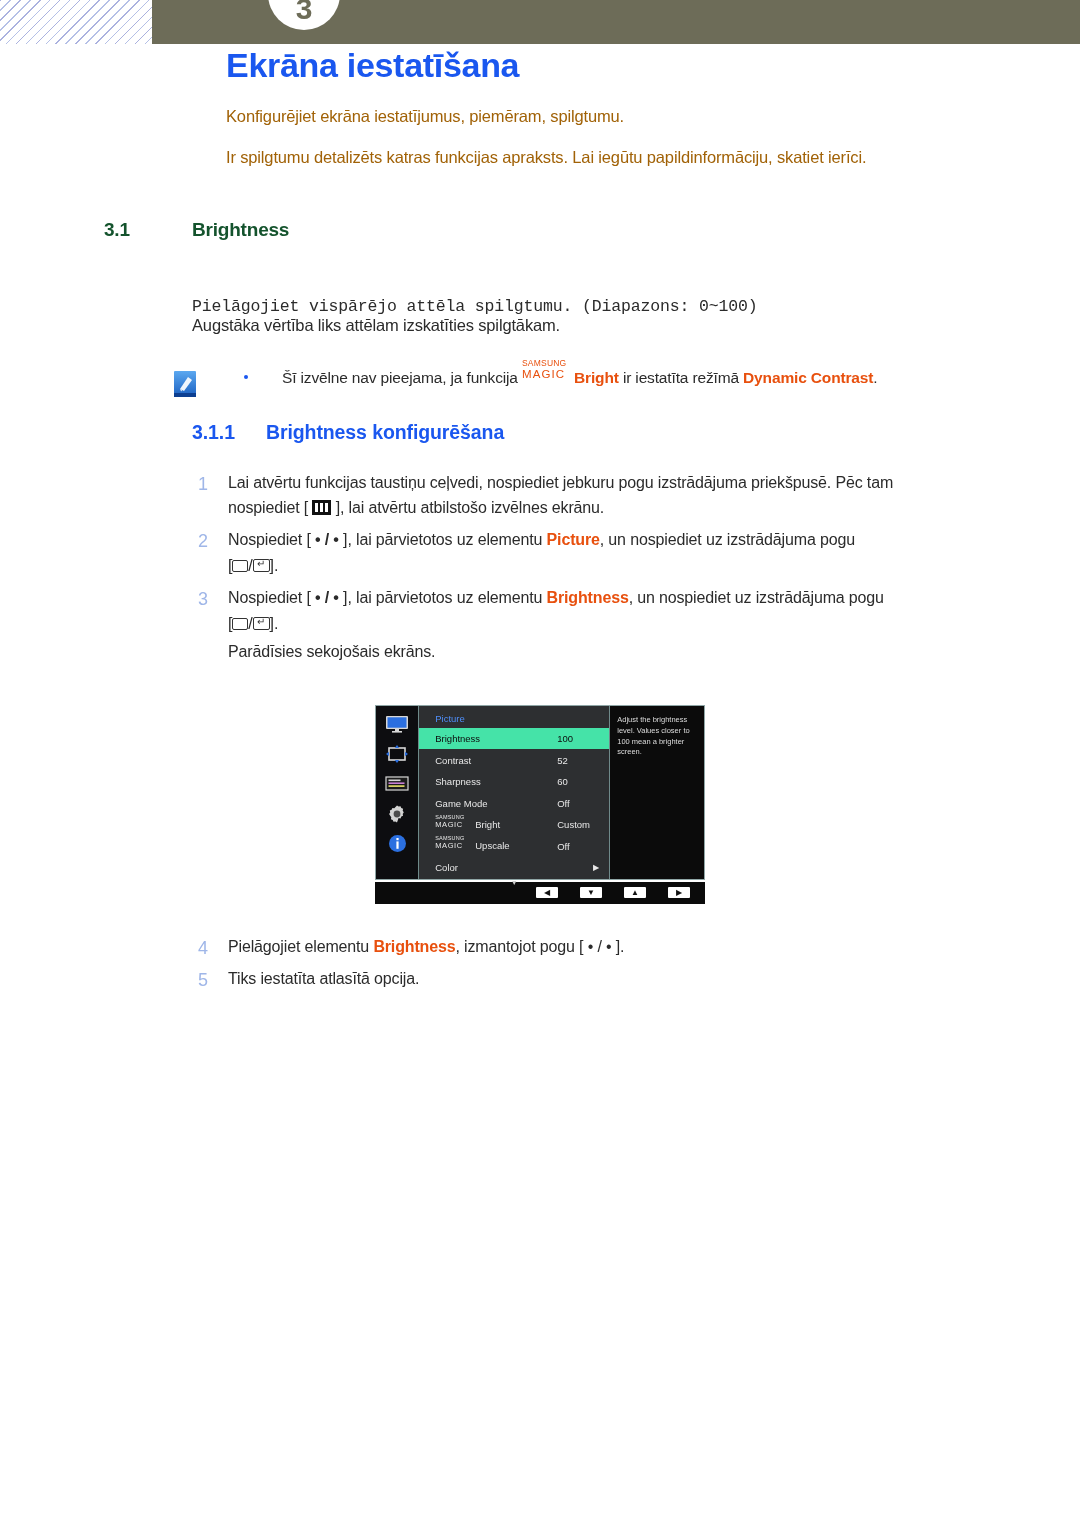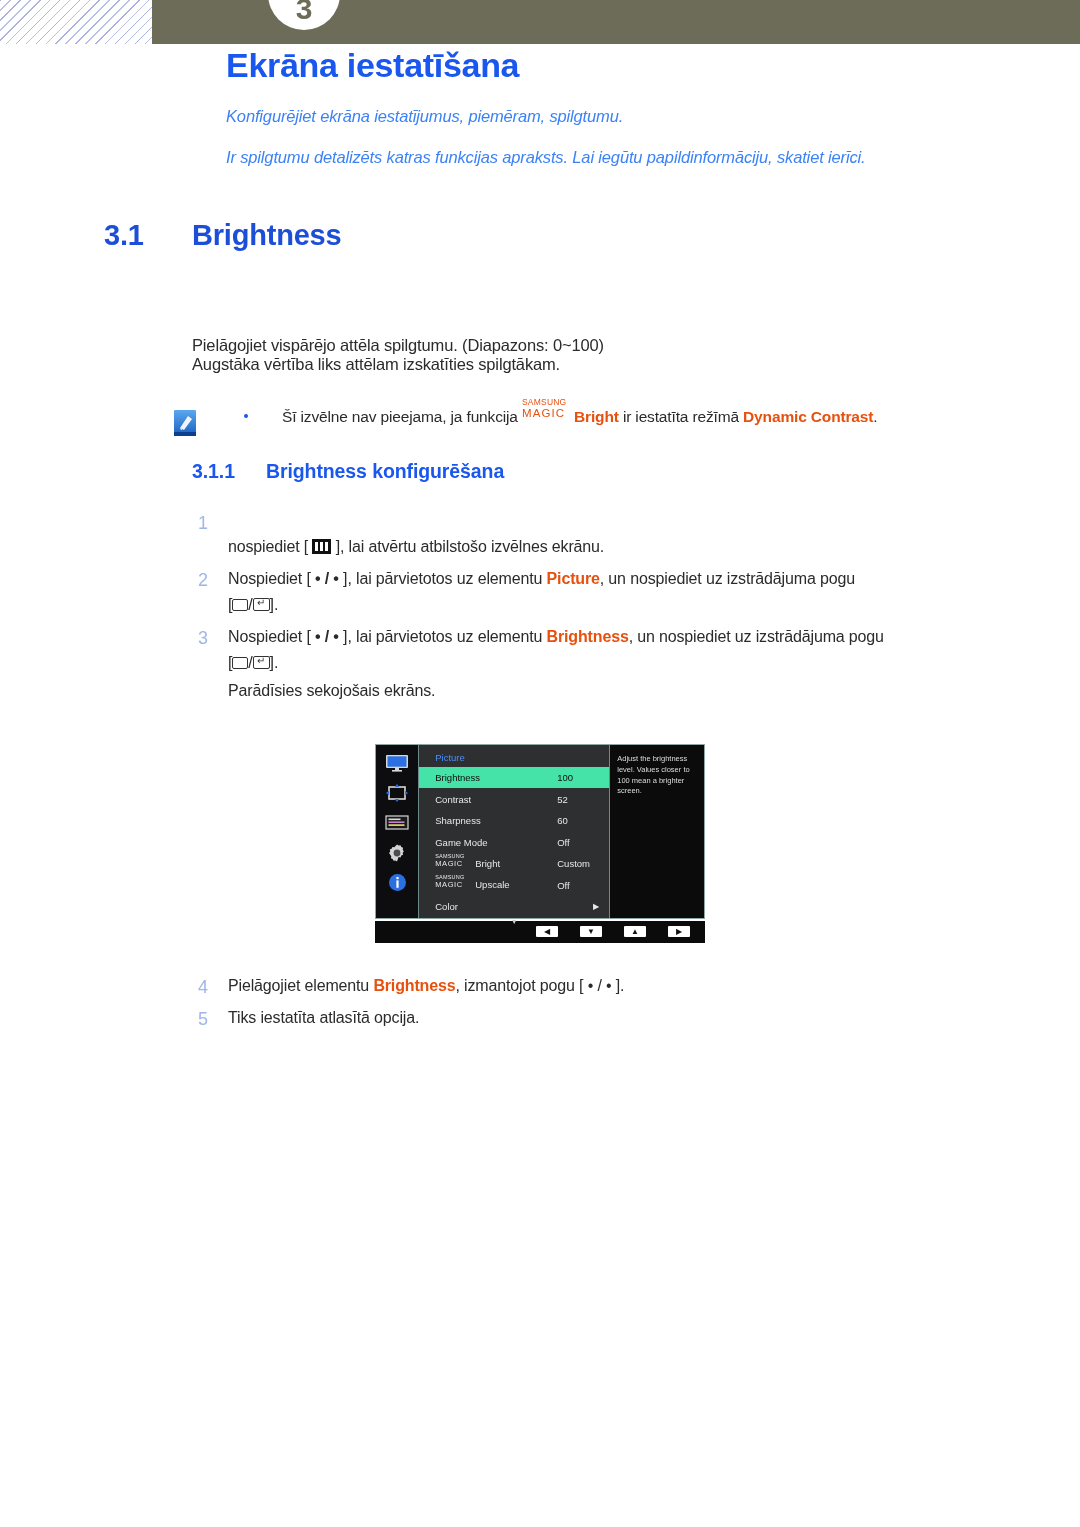--- a/index.html
+++ b/index.html
@@ -40,37 +40,36 @@
   
   .content { position: absolute; left: 0; top: 44px; width: 1080px; }
 
   h1.doc-title {
     color: #1a57ef; font-size: 34px; font-weight: bold;
     letter-spacing: -0.3px;
     margin: 2px 0 0 226px;
   }
 
   p.intro {
-    font-size: 16.5px; color: #3b82f6; margin-left: 226px; margin-top: 22px;
+    font-size: 16.5px; color: #a16207; margin-left: 226px; margin-top: 22px;
     letter-spacing: -0.15px;
-    font-style: italic;
   }
   p.intro.second { margin-top: 22px; }
 
   h2.sec {
-    color: #1d4ed8; font-size: 29px; font-weight: bold;
+    color: #14532d; font-size: 19px; font-weight: bold;
     margin: 52px 0 0 104px;
     letter-spacing: -0.2px;
   }
   h2.sec .num { display: inline-block; width: 88px; }
 
   p.body {
     font-size: 16.5px; color: #2b2b2b; margin-left: 192px; letter-spacing: -0.15px;
   }
-  p.b1 { margin-top: 84px; }
+  p.b1 { margin-top: 56px; font-family: Liberation Mono, monospace; }
   p.b2 { }
 
   
   .note { position: relative; margin-top: 32px; margin-left: 0; }
   .note-icon {
     position: absolute; left: 168px; top: 2px; width: 34px; height: 32px;
   }
   .note-list { margin-left: 240px; }
   .note-item {
     position: relative; font-size: 15.5px; color: #2b2b2b;
@@ -233,21 +232,21 @@
     </div>
 
     <h3 class="subsec">
       <span class="num">3.1.1</span><span>Brightness konfigurēšana</span>
     </h3>
 
     <div class="steps">
 
       <div class="step">
         <span class="n">1</span>
-        <br>
+        <span>Lai atvērtu funkcijas taustiņu ceļvedi, nospiediet jebkuru pogu izstrādājuma priekšpusē. Pēc tam</span><br>
         <span>nospiediet [ </span><span class="keyicon-menu"></span><span> ], lai atvērtu atbilstošo izvēlnes ekrānu.</span>
       </div>
 
       <div class="step">
         <span class="n">2</span>
         <span>Nospiediet [ </span><b>• / •</b><span> ], lai pārvietotos uz elementu </span><span class="orb">Picture</span><span>, un nospiediet uz izstrādājuma pogu</span><br>
         <span>[</span><span class="keyicon-back"></span><span>/</span><span class="keyicon-enter"></span><span>].</span>
       </div>
 
       <div class="step">

